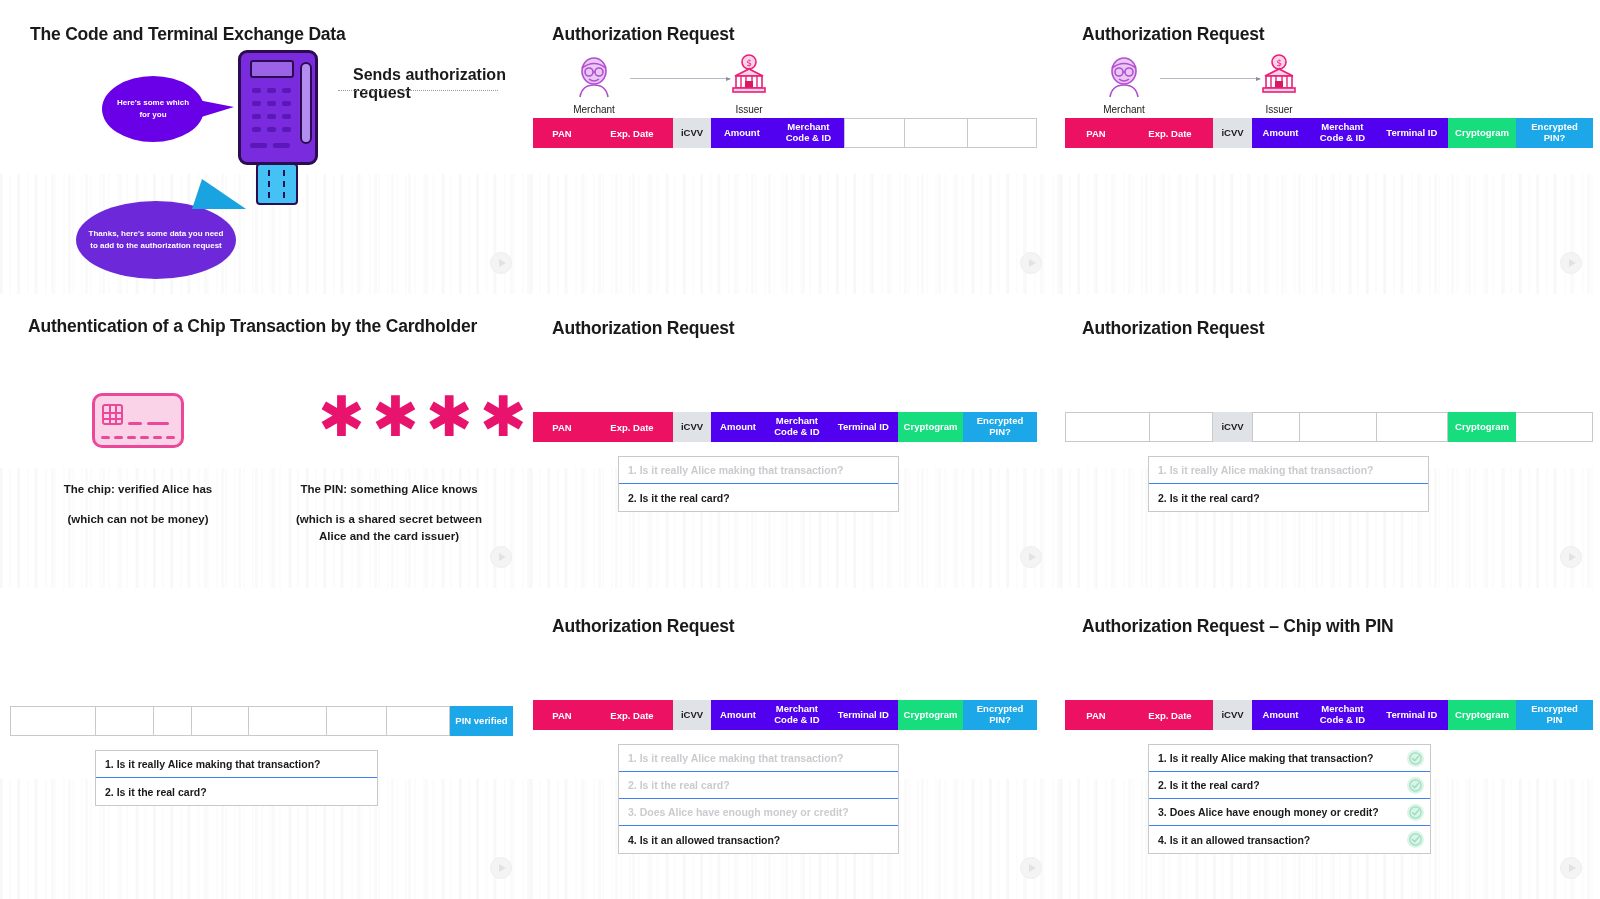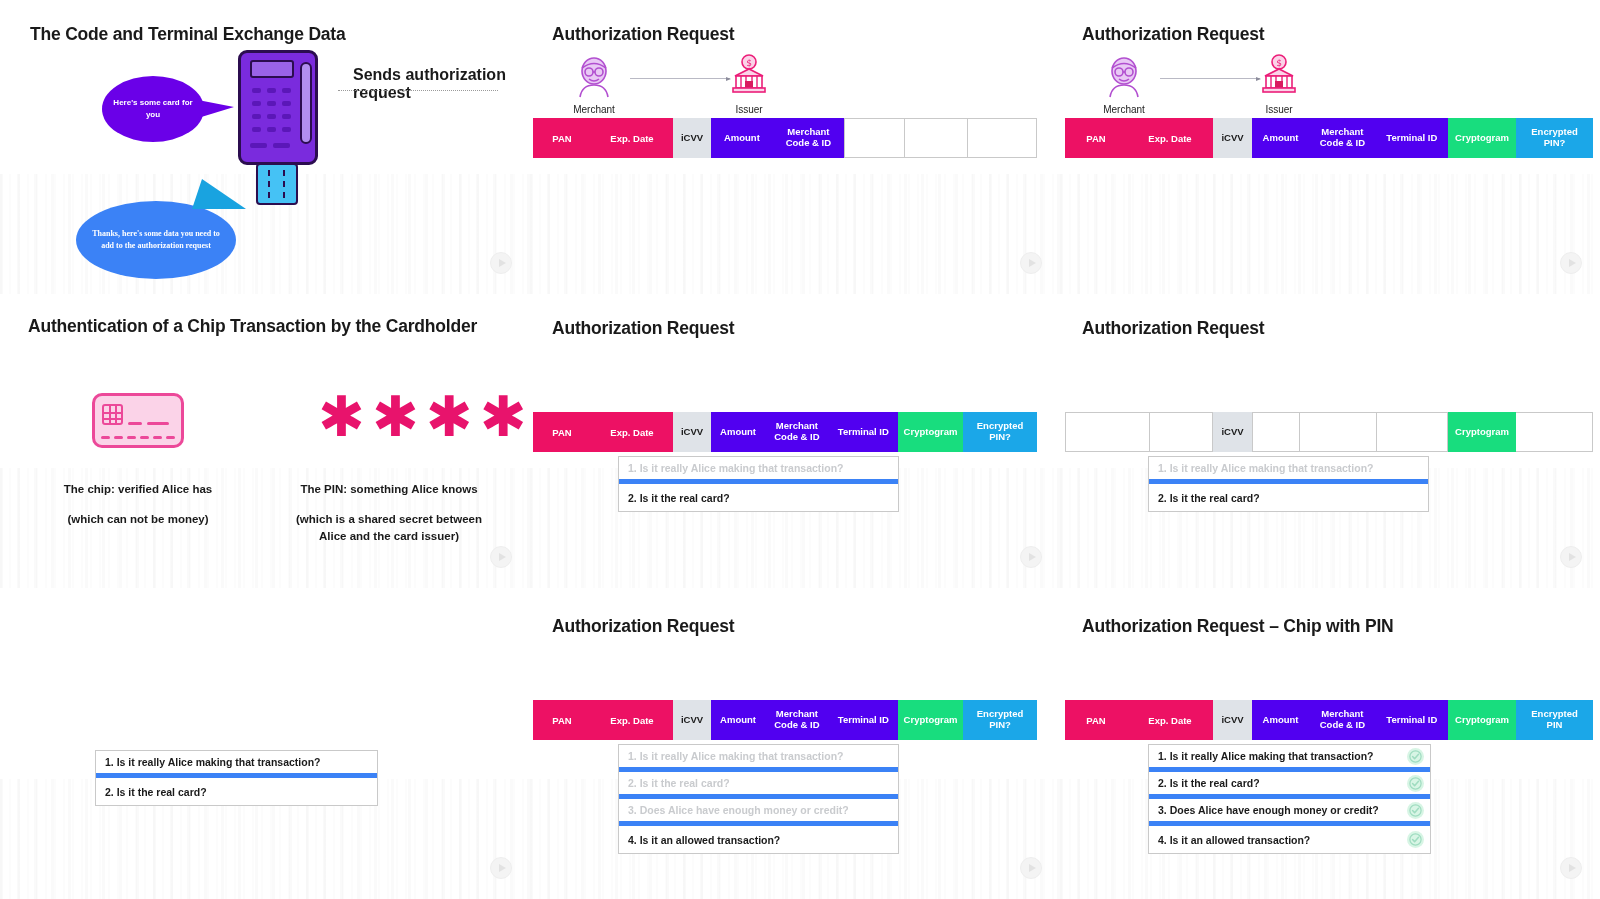--- a/index.html
+++ b/index.html
@@ -59,21 +59,21 @@
     border-left: 7px solid #e2e2e2;
     border-top: 4.5px solid transparent;
     border-bottom: 4.5px solid transparent;
     margin-left: 2px;
   }
 
   
   .strip {
     position: absolute;
     display: flex;
-    height: 40px;
+    height: 30px;
     align-items: stretch;
   }
   .cell {
     display: flex;
     align-items: center;
     justify-content: center;
     text-align: center;
     font-size: 9.5px;
     font-weight: bold;
     line-height: 1.12;
@@ -106,21 +106,21 @@
   
   .qlist {
     position: absolute;
     border: 1px solid #c9c9c9;
     background: #ffffff;
   }
   .qrow {
     display: flex;
     align-items: center;
     height: 27px;
-    border-bottom: 5px solid #3b82f6;
+    border-bottom: 1px solid #3b82f6;
     padding-left: 9px;
     padding-right: 6px;
     font-size: 10.5px;
     font-weight: bold;
     color: #1a1a1a;
     position: relative;
   }
   .qrow:last-child { border-bottom: none; }
   .qrow.dim { color: #c9cbce; }
   .qrow .qtext { flex: 1; }
@@ -141,21 +141,21 @@
     align-items: center;
     justify-content: center;
     text-align: center;
     color: #fff;
     font-size: 8px;
     font-weight: bold;
     line-height: 1.45;
     padding: 6px 10px;
   }
   .bubble.violet { background: #6a00e8; }
-  .bubble.cyan   { background: #3b82f6; font-family: Liberation Serif, serif; }
+  .bubble.cyan   { background: #6d28d9; }
   .bubble .tail {
     position: absolute;
     width: 0; height: 0;
   }
   .term-body {
     position: absolute;
     background: #7a2bdd;
     border: 3px solid #2b0d4f;
     border-radius: 9px;
   }
@@ -271,21 +271,21 @@
     <div class="term-key" style="left:267px; top:127px; width:9px; height:5px;"></div>
     <div class="term-key" style="left:282px; top:127px; width:9px; height:5px;"></div>
     <div class="term-key" style="left:250px; top:143px; width:17px; height:5px;"></div>
     <div class="term-key" style="left:273px; top:143px; width:17px; height:5px;"></div>
     <div class="term-card" style="left:256px; top:163px; width:42px; height:42px;"></div>
     <div class="term-card-line" style="left:268px; top:170px; height:28px;"></div>
     <div class="term-card-line" style="left:283px; top:170px; height:28px;"></div>
 
     <div class="bubble violet" style="left:102px; top:76px; width:102px; height:66px;">
       <span>Here's some
-card for you</span>
+which for you</span>
       <span class="tail" style="left:96px; top:24px; border-left:36px solid #6a00e8; border-top:7px solid transparent; border-bottom:11px solid transparent;"></span>
     </div>
 
     <div class="bubble cyan" style="left:76px; top:201px; width:160px; height:78px;">
       <span>Thanks, here's some
 data you need to add
 to the  authorization
 request</span>
       <span class="tail" style="left:116px; top:-22px; border-bottom:30px solid #19a3e0; border-left:10px solid transparent; border-right:44px solid transparent;"></span>
     </div>
@@ -498,20 +498,30 @@
       </div>
     </div>
 
     <div class="play-wm">
         <i></i>
       </div>
   </div>
 
   <div class="slide">
 
+    <div class="strip" style="left:10px; top:118px; width:503px;">
+      <div class="cell c-empty first" style="width:86px;"></div>
+      <div class="cell c-empty" style="width:58px;"></div>
+      <div class="cell c-empty" style="width:38px;"></div>
+      <div class="cell c-empty" style="width:57px;"></div>
+      <div class="cell c-empty" style="width:78px;"></div>
+      <div class="cell c-empty" style="width:60px;"></div>
+      <div class="cell c-empty" style="width:63px;"></div>
+      <div class="cell c-blue" style="width:63px;">PIN verified</div>
+    </div>
 
     <div class="qlist" style="left:95px; top:162px; width:283px;">
       <div class="qrow">
         <span class="qtext">1. Is it really Alice making that transaction?</span>
       </div>
       <div class="qrow">
         <span class="qtext">2. Is it the real card?</span>
       </div>
     </div>
 

